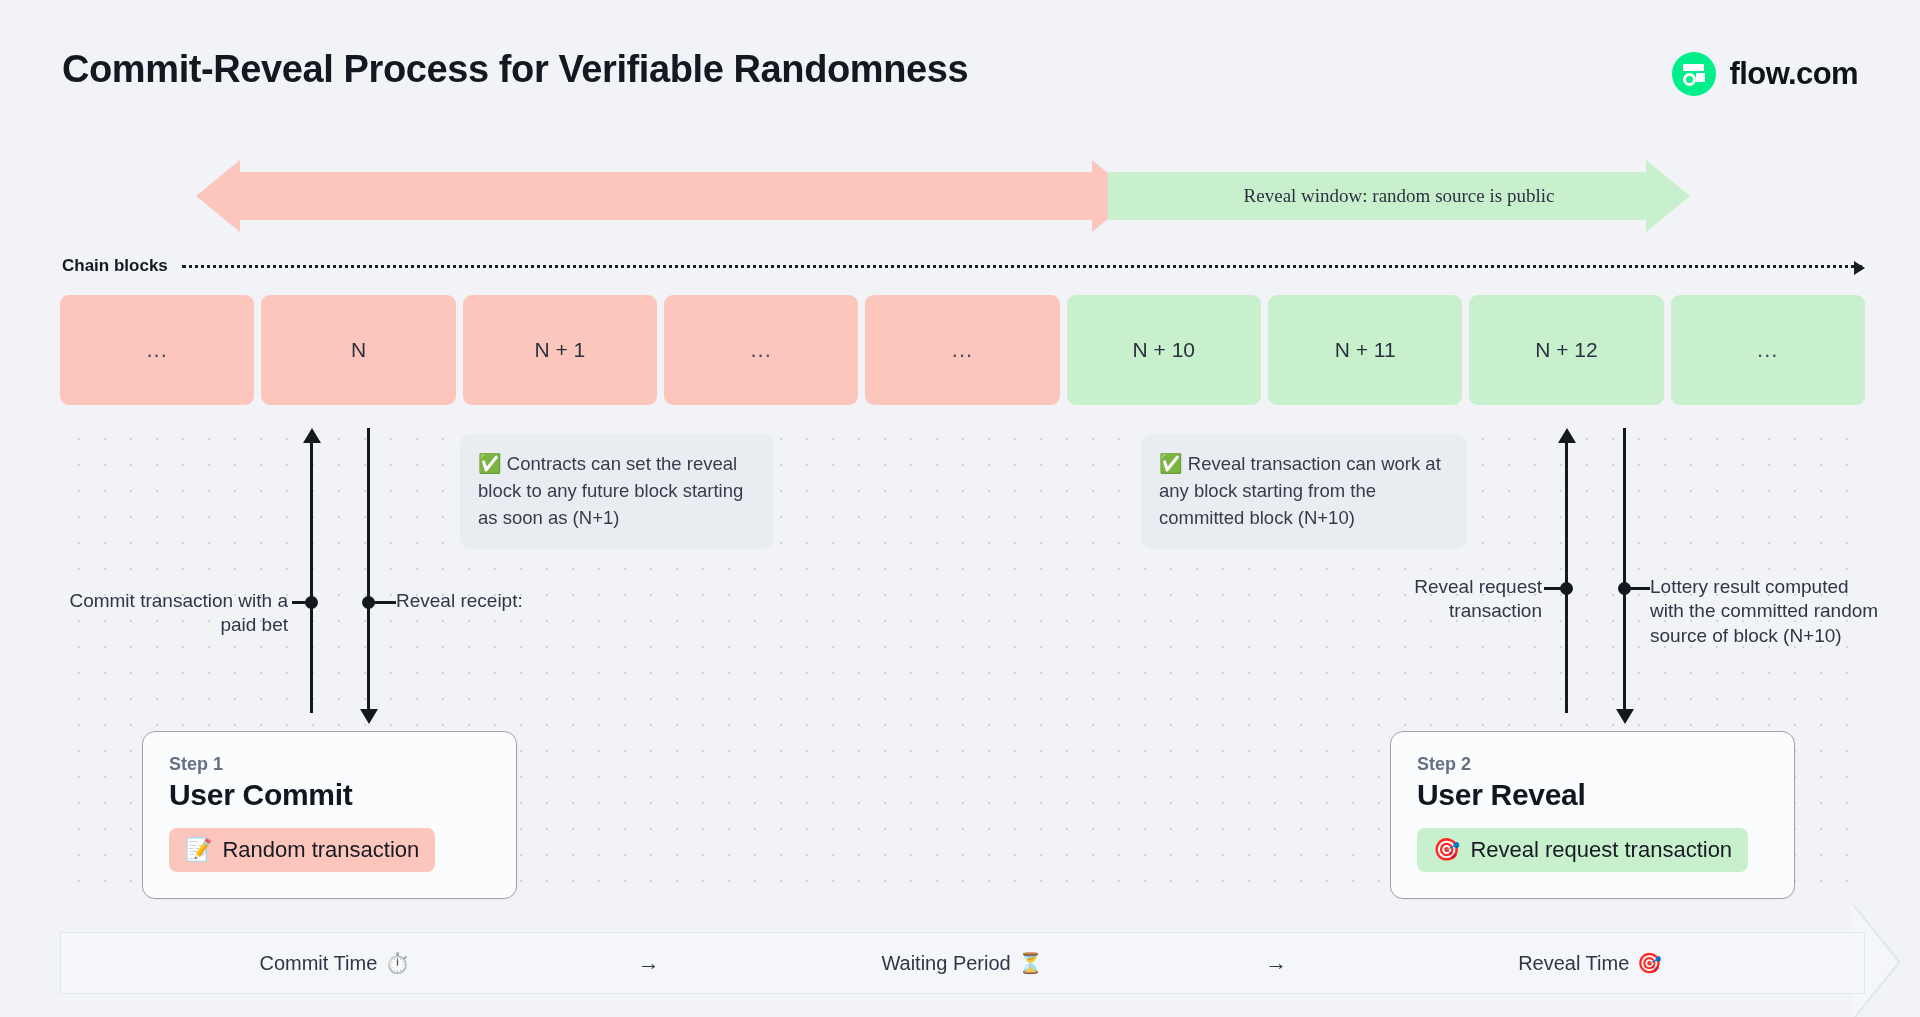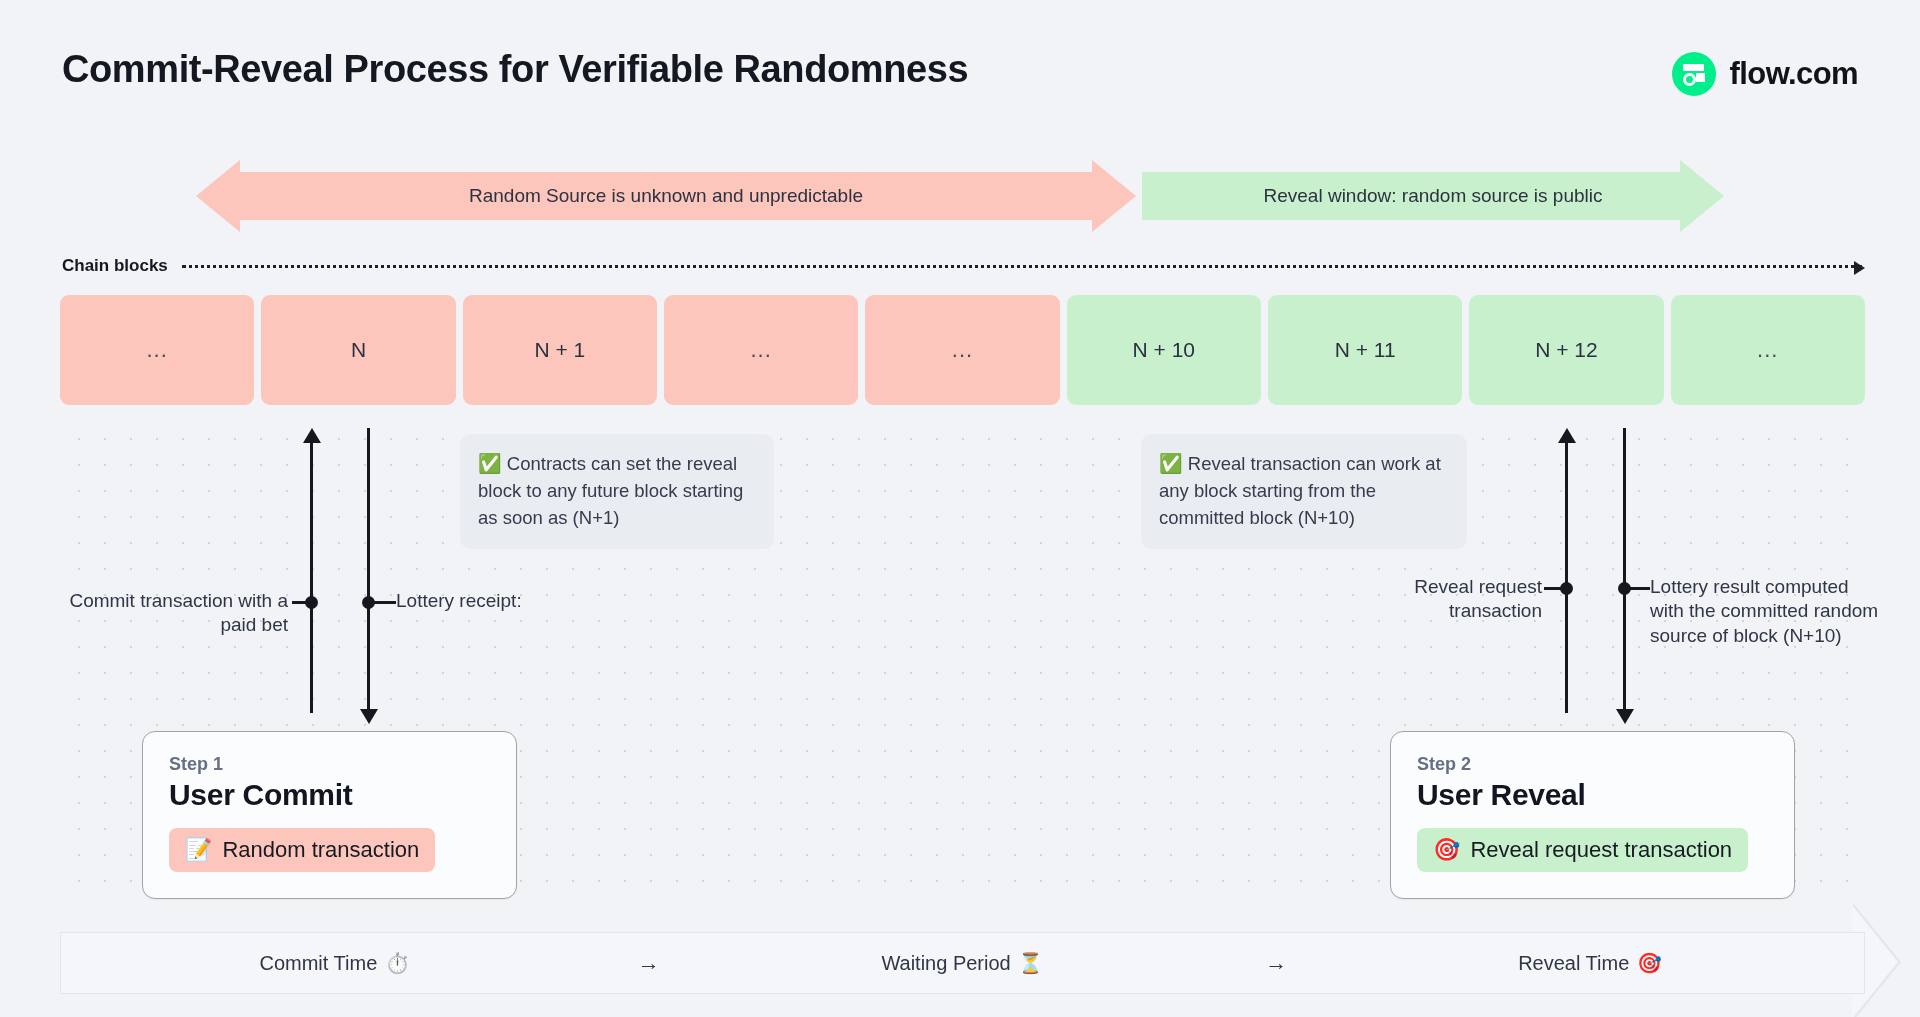--- a/index.html
+++ b/index.html
@@ -50,21 +50,21 @@
   .banner-unknown .head-r {
     position:absolute; right:0; top:0; width:0; height:0;
     border-top:36px solid transparent; border-bottom:36px solid transparent;
     border-left:44px solid #fdc6bd;
   }
   .banner-unknown .head-l {
     position:absolute; left:0; top:0; width:0; height:0;
     border-top:36px solid transparent; border-bottom:36px solid transparent;
     border-right:44px solid #fdc6bd;
   }
-  .banner-reveal { left:1142px; width:582px; }
+  .banner-reveal { left:1108px; width:582px;font-family:Liberation Serif, serif; }
   .banner-reveal .body {
     position:absolute; left:0; right:42px; top:12px; bottom:12px;
     background:#c8f0cd;
   }
   .banner-reveal .head-r {
     position:absolute; right:0; top:0; width:0; height:0;
     border-top:36px solid transparent; border-bottom:36px solid transparent;
     border-left:44px solid #c8f0cd;
   }
 
@@ -181,21 +181,20 @@
     </div>
     <div class="brand-text">flow.com</div>
   </div>
 </div>
 
 <div class="banners">
   <div class="banner banner-unknown">
     <div class="head-l"></div>
     <div class="body"></div>
     <div class="head-r"></div>
-    <span>Random Source is unknown and unpredictable</span>
   </div>
   <div class="banner banner-reveal">
     <div class="body"></div>
     <div class="head-r"></div>
     <span>Reveal window: random source is public</span>
   </div>
 </div>
 
 <div class="chain-label-row">
   <div class="chain-label">Chain blocks</div>
@@ -251,21 +250,21 @@
 <div class="conn">
   <div class="vline" style="left:1623px; top:428px; height:281px;"></div>
   <div class="arrowhead-down" style="left:1616px; top:709px;"></div>
   <div class="dot" style="left:1618px; top:582px;"></div>
   <div class="hline" style="left:1628px; top:587px; width:22px;"></div>
 </div>
 
 <div class="annot right-al" style="left:60px; top:589px; width:228px;">Commit transaction with a paid bet</div>
 
 <div class="annot" style="left:396px; top:589px; width:300px;">
-  <div>Lottery receipt:</div>
+  <div>Reveal receipt:</div>
 </div>
 
 <div class="annot right-al" style="left:1330px; top:575px; width:212px;">Reveal request transaction</div>
 
 <div class="annot" style="left:1650px; top:575px; width:230px;">Lottery result computed with the committed random source of block (N+10)</div>
 
 <div class="step-card step-card-commit">
   <div class="step-kicker">Step 1</div>
   <div class="step-title">User Commit</div>
   <div class="step-pill pill-pink">

